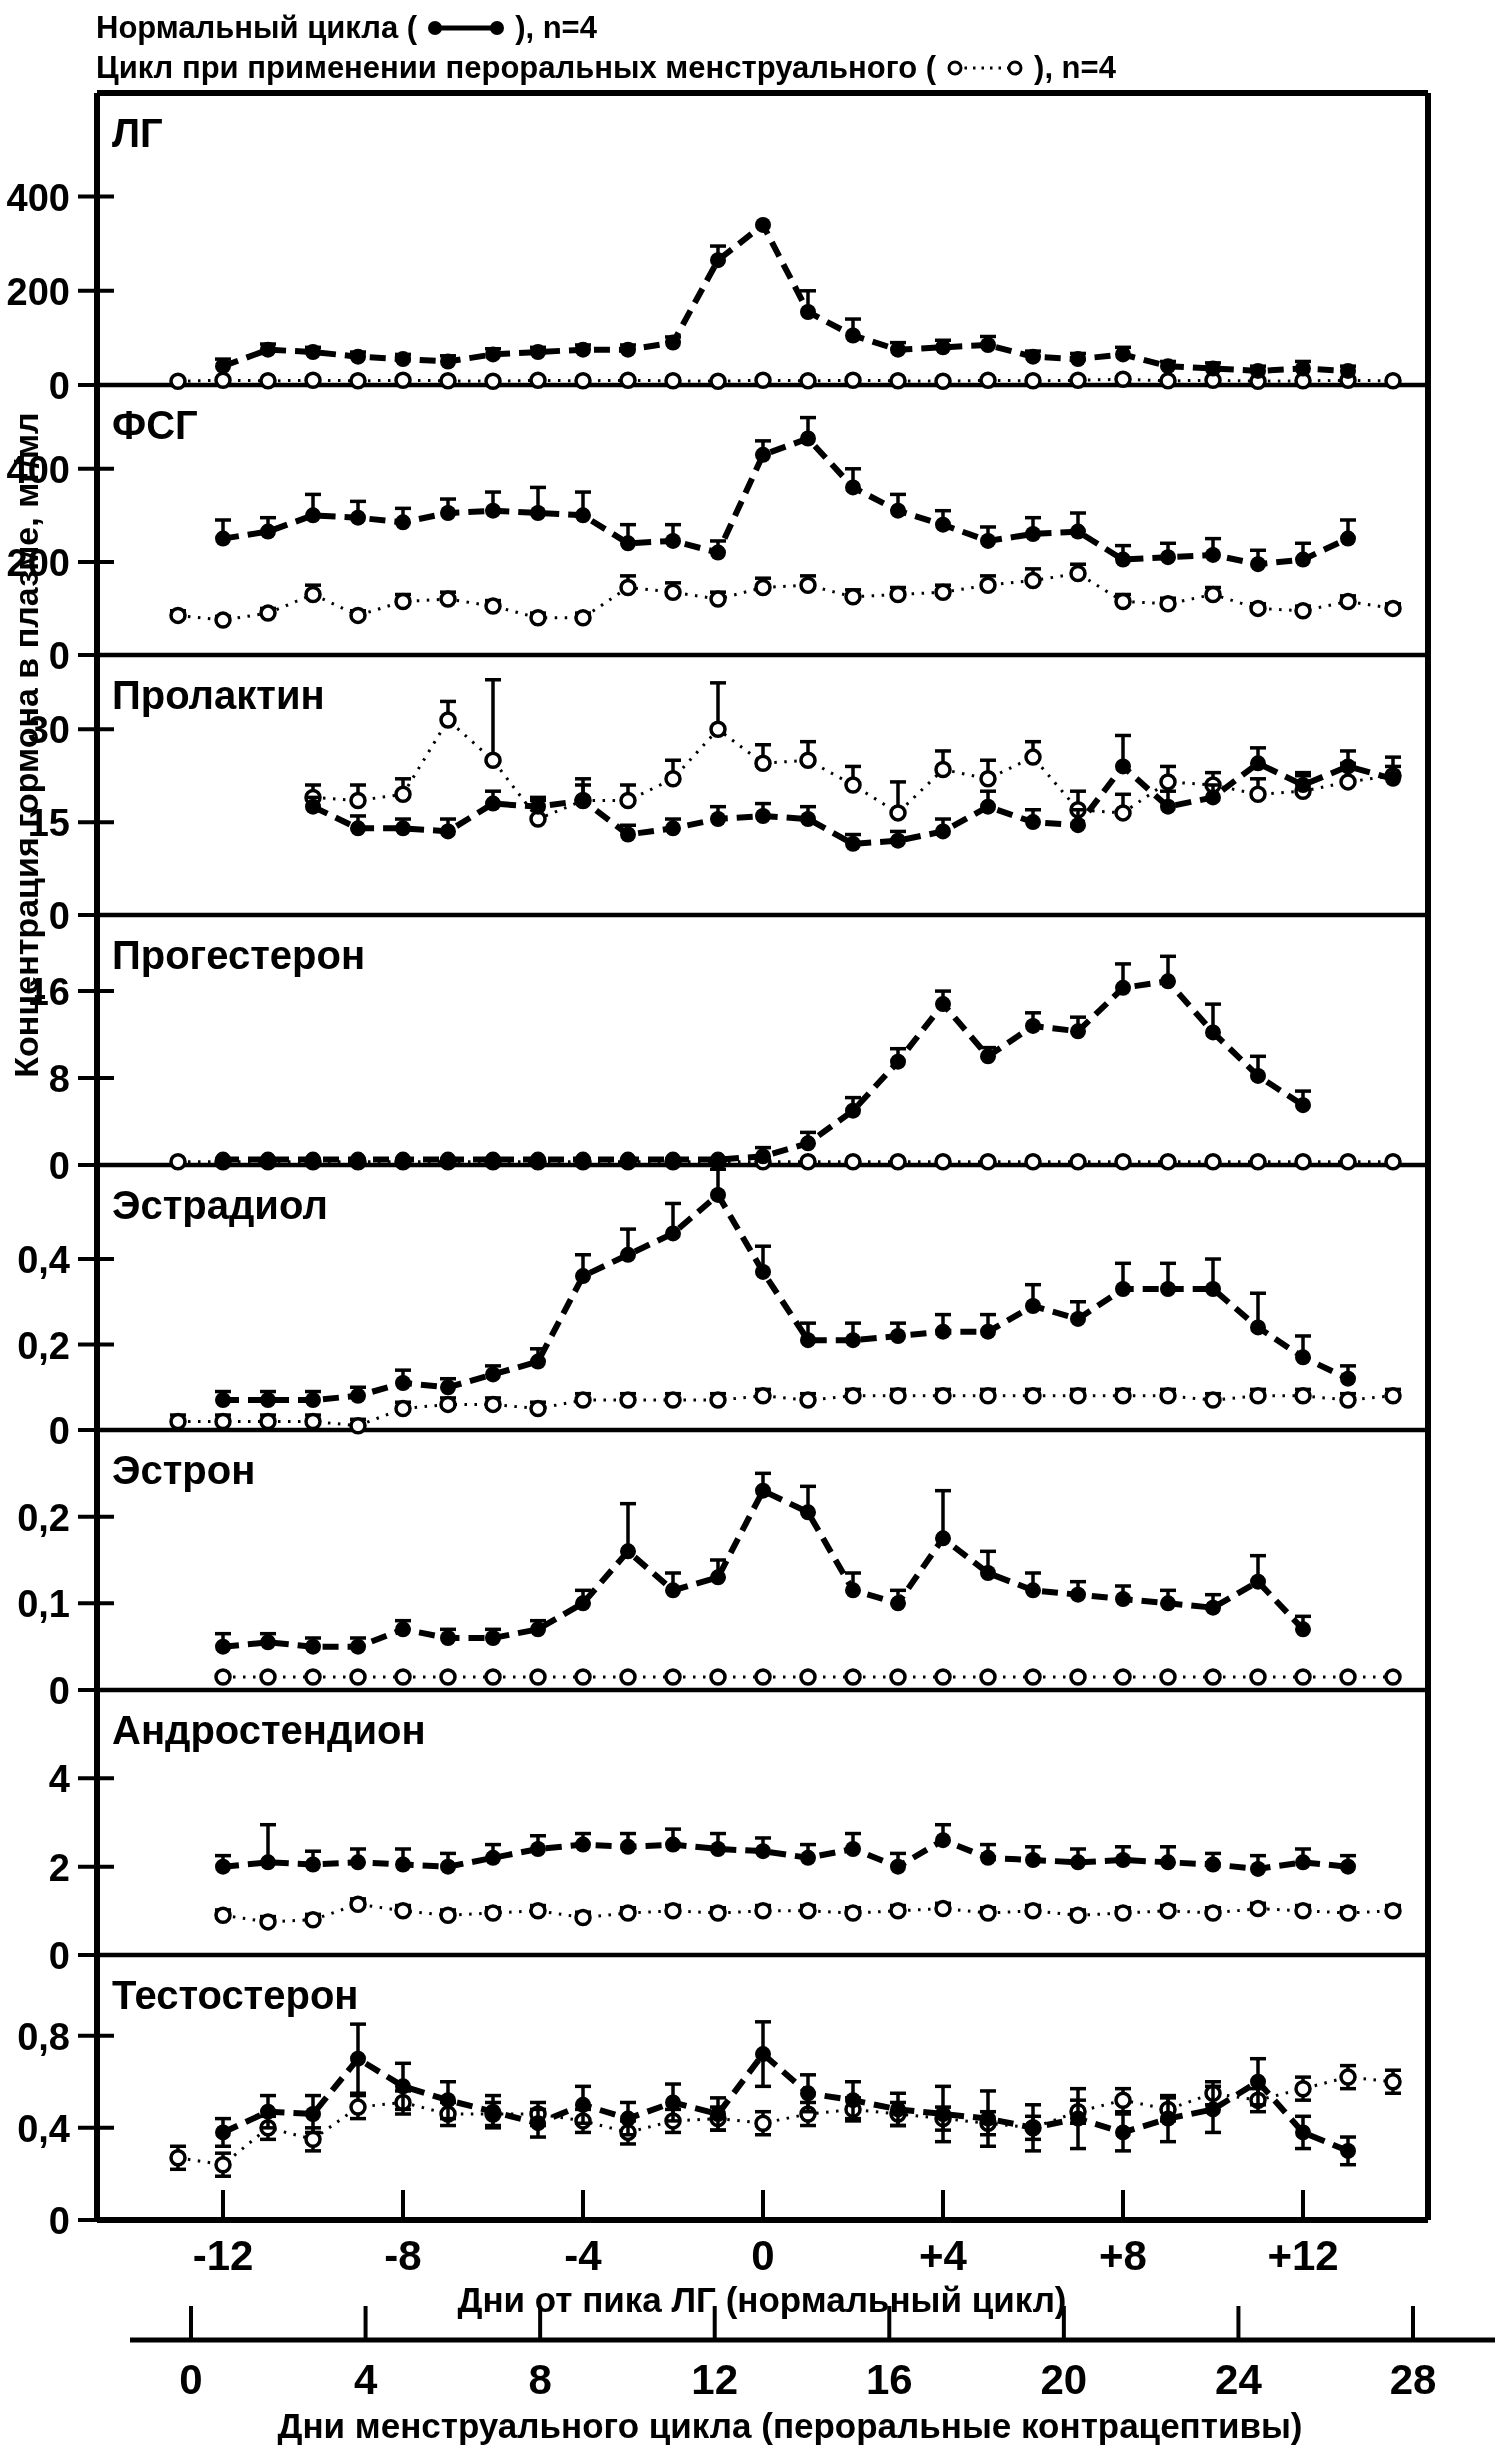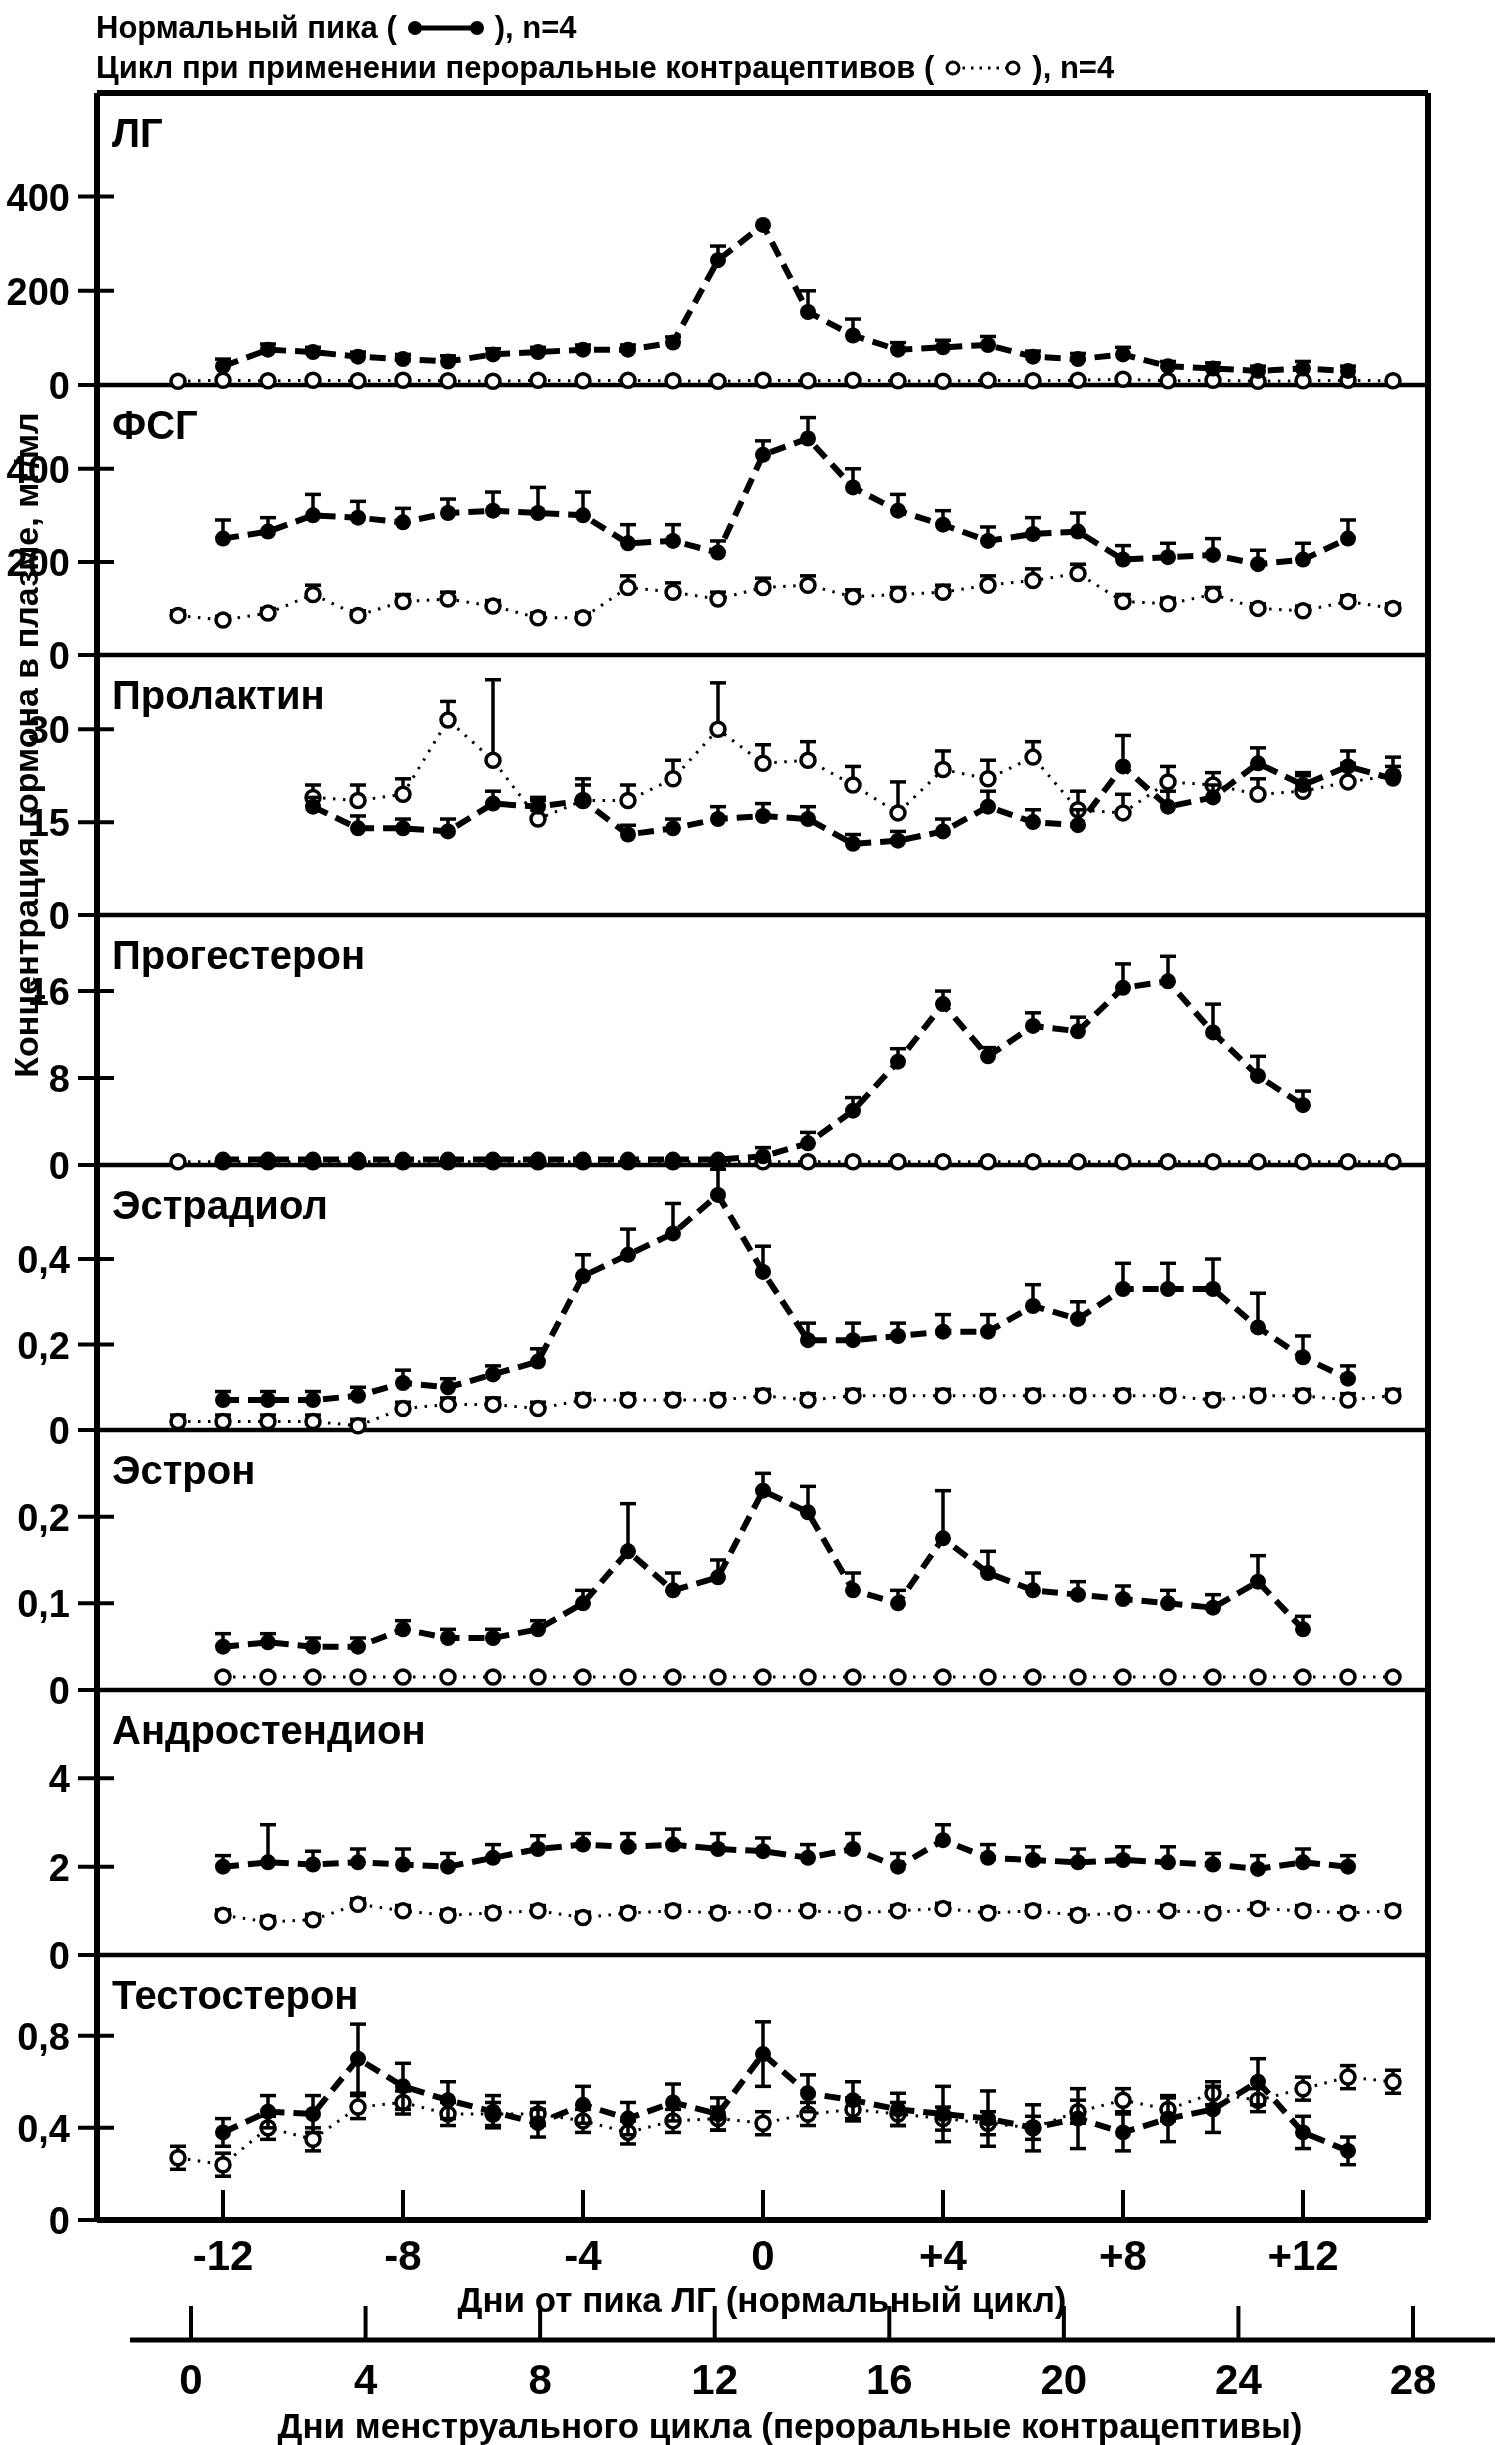--- a/index.html
+++ b/index.html
@@ -25,30 +25,30 @@
   .normal-dot{fill:#000;}
   .contra-dot{fill:#fff;stroke:#000;stroke-width:3.5;}
 </style>
 </head>
 <body>
 
 <div class="stage">
 
   <div class="legend">
     <div class="legend-row">
-      <span>Нормальный пика  (</span>
+      <span>Нормальный цикла  (</span>
       <svg width="86" height="26">
         <line x1="10" y1="13" x2="76" y2="13" stroke="#000" stroke-width="5"></line>
         <circle cx="12" cy="13" r="7" fill="#000"></circle>
         <circle cx="74" cy="13" r="7" fill="#000"></circle>
       </svg>
       <span>),  n=4</span>
     </div>
     <div class="legend-row">
-      <span>Цикл при применении пероральные контрацептивов  (</span>
+      <span>Цикл при применении пероральных менструального  (</span>
       <svg width="86" height="26">
         <line x1="14" y1="13" x2="72" y2="13" stroke="#000" stroke-width="3" stroke-dasharray="2.5 6"></line>
         <circle cx="13" cy="13" r="6" fill="#fff" stroke="#000" stroke-width="3"></circle>
         <circle cx="73" cy="13" r="6" fill="#fff" stroke="#000" stroke-width="3"></circle>
       </svg>
       <span>),  n=4</span>
     </div>
   </div>
 
   <svg id="chart" width="1500" height="2445" viewBox="0 0 1500 2445">

